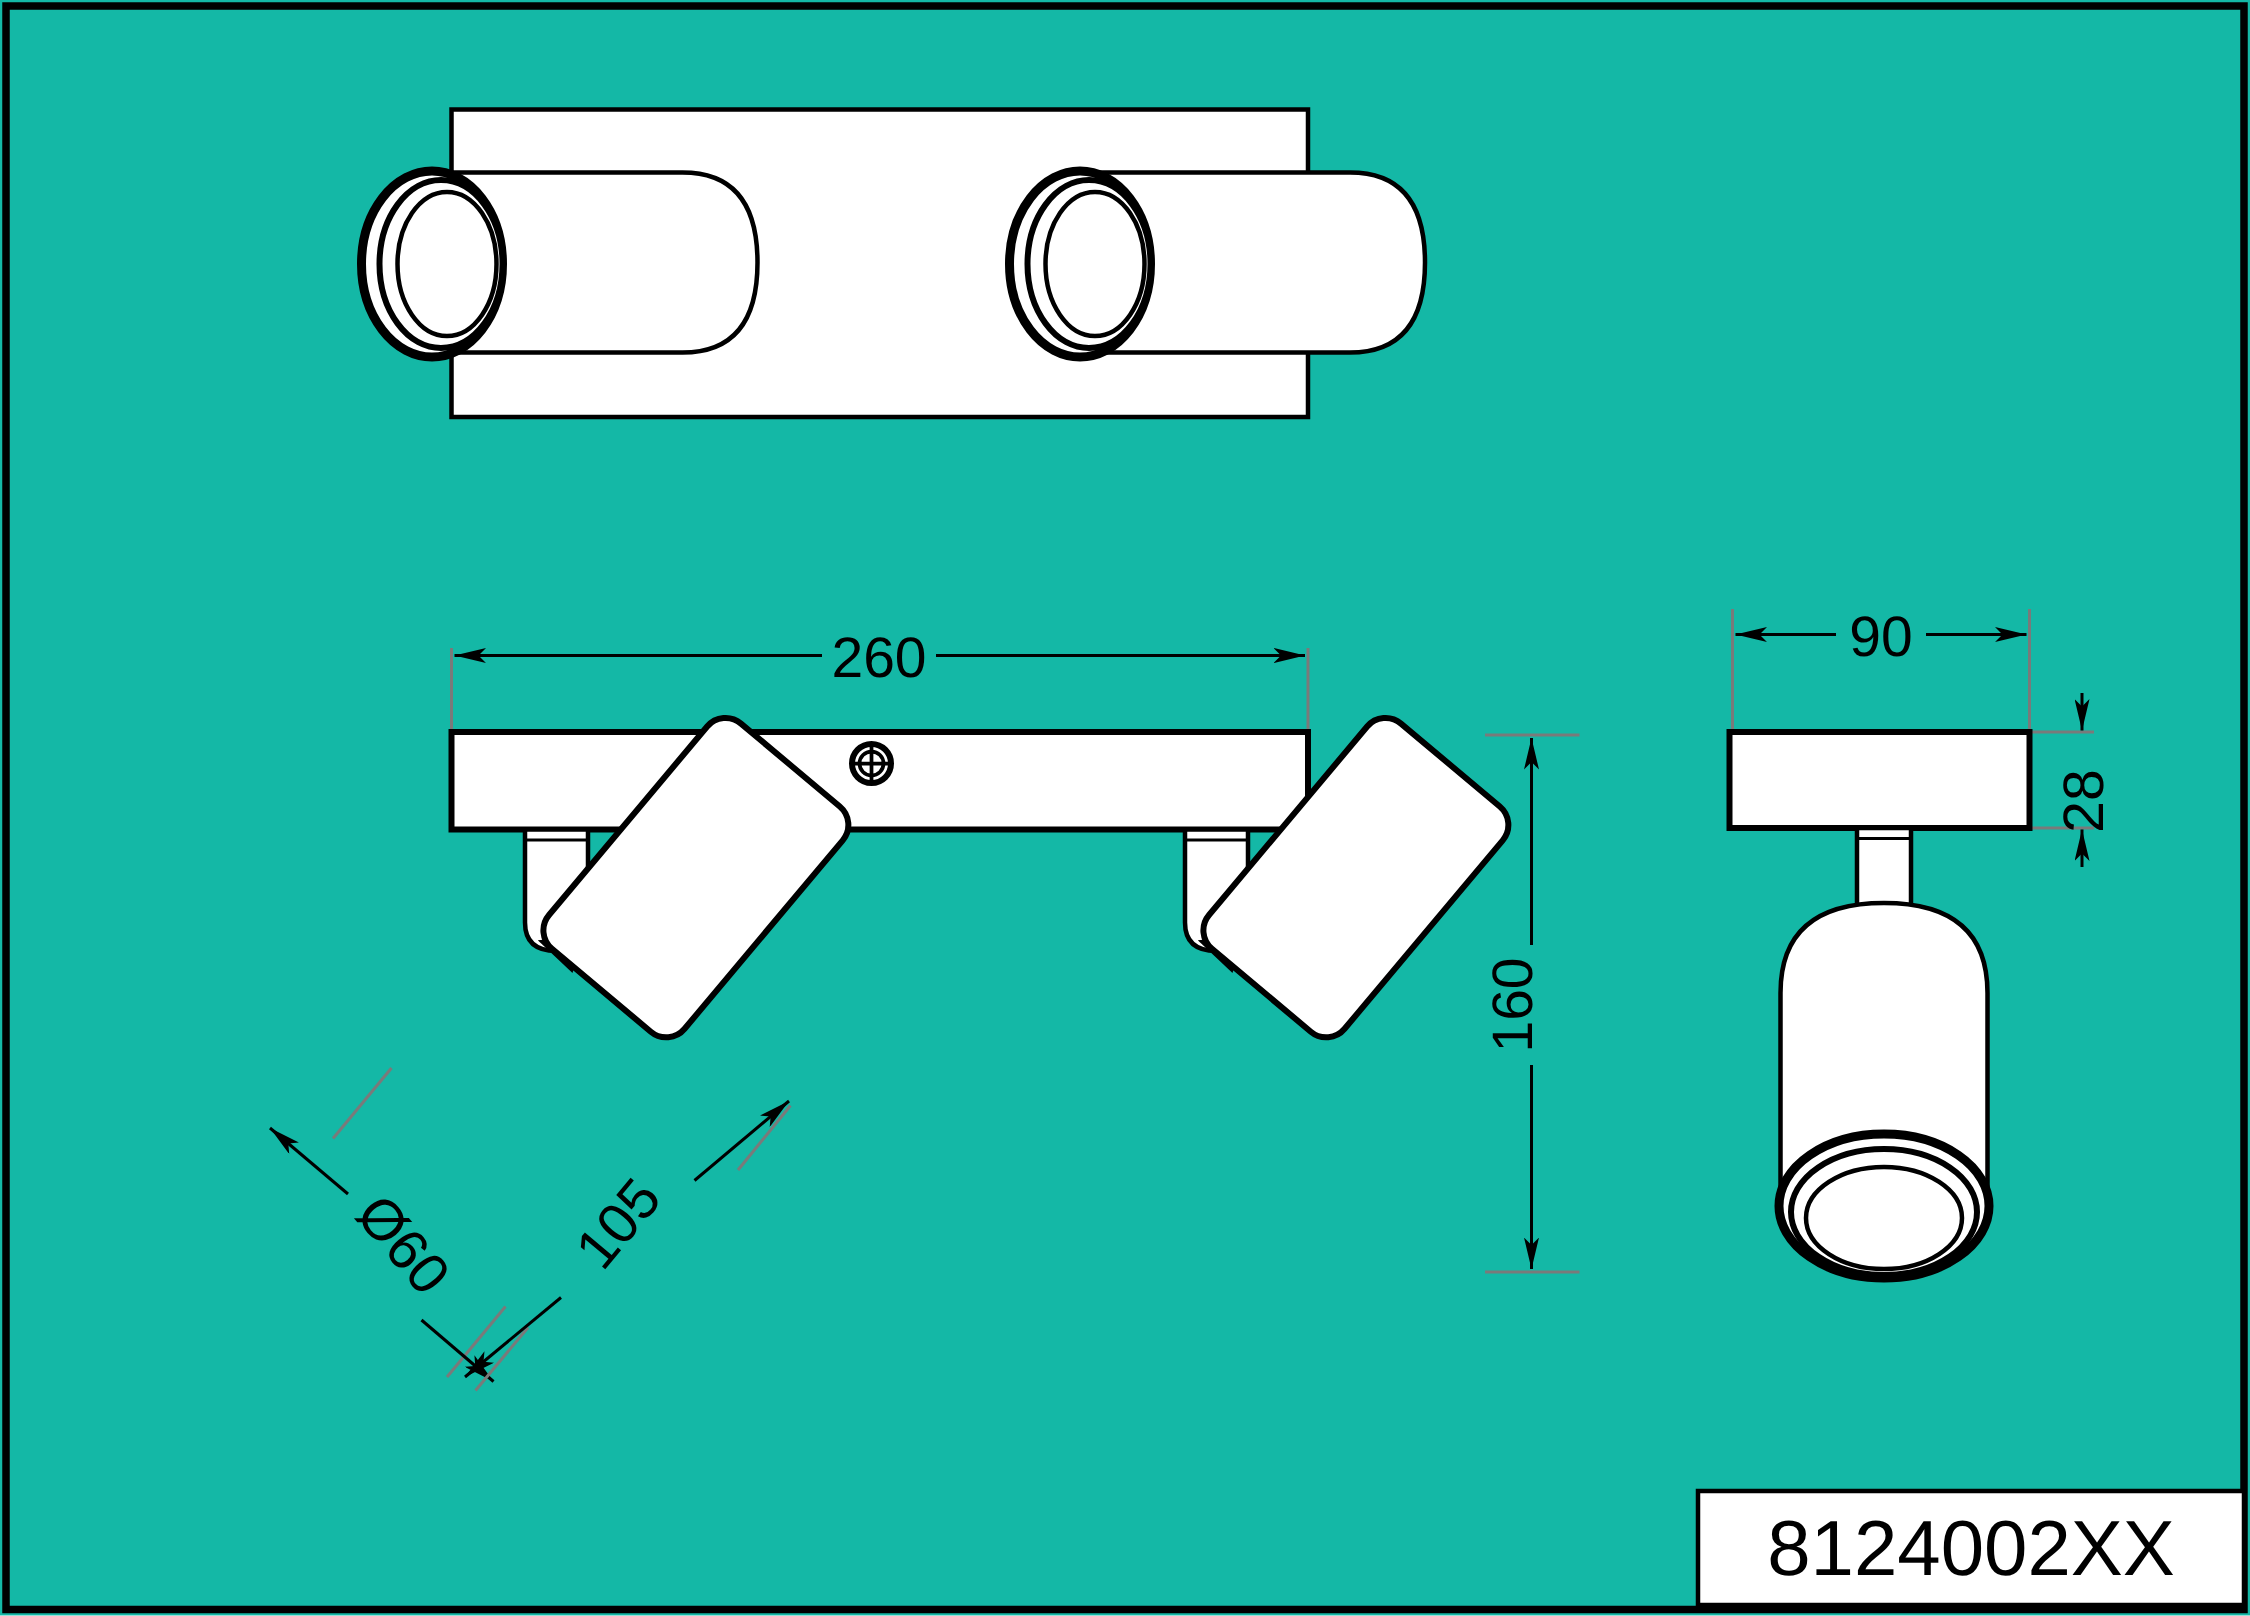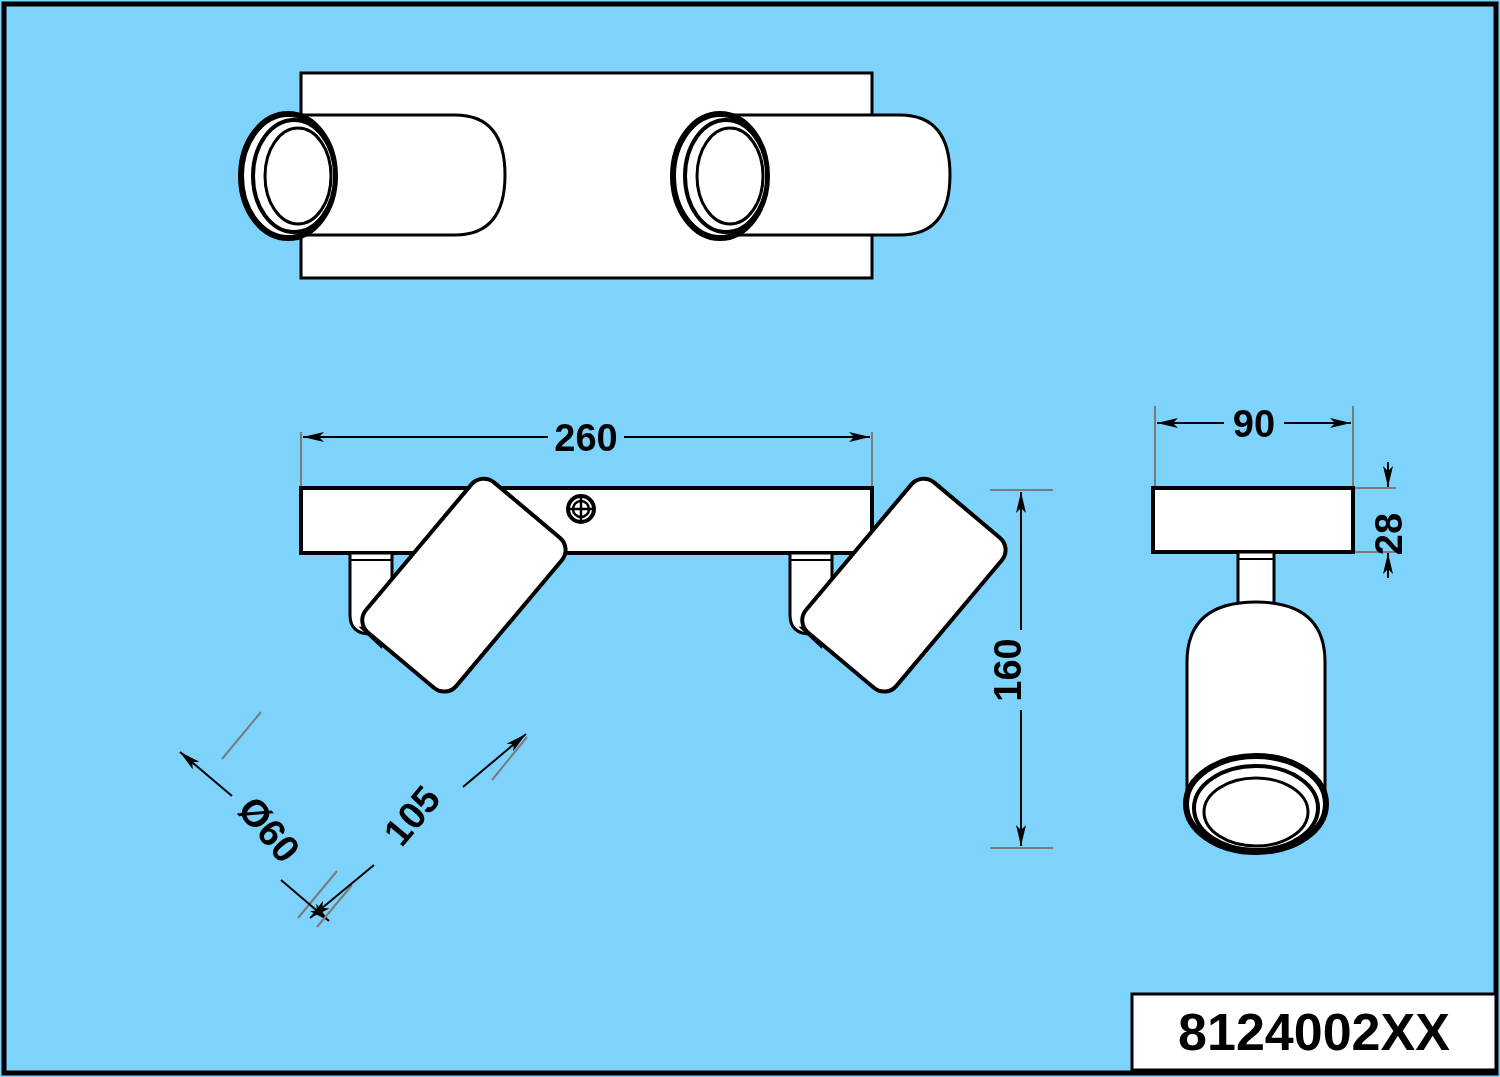--- a/index.html
+++ b/index.html
@@ -8,23 +8,22 @@
     padding: 0;
     background: #ffffff;
   }
   body {
     font-family: "Liberation Sans", sans-serif;
   }
   #sheet {
     position: relative;
     width: 1500px;
     height: 1077px;
-    background: #7dd3fc;
+    background: #14b8a6;
     overflow: hidden;
-    font-weight: bold;
   }
   #drawing-svg {
     position: absolute;
     left: 0;
     top: 0;
     width: 1500px;
     height: 1077px;
     display: block;
   }
   .dim-text {

